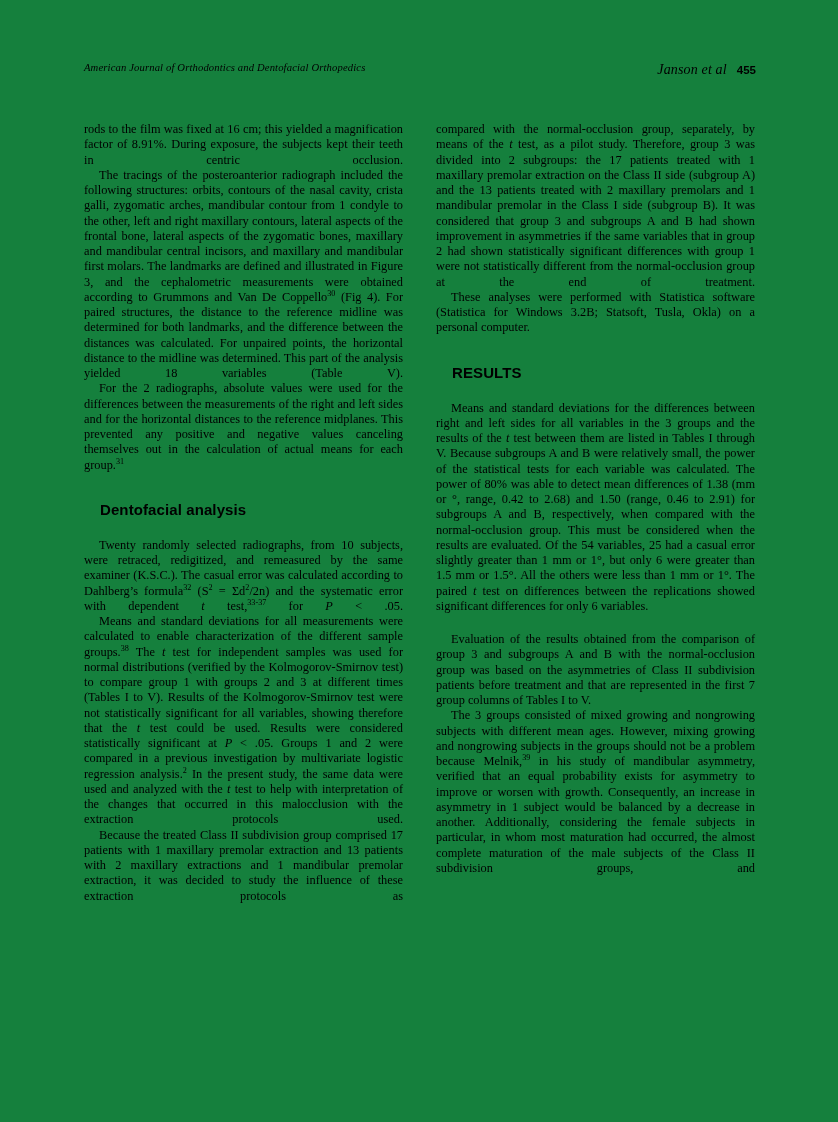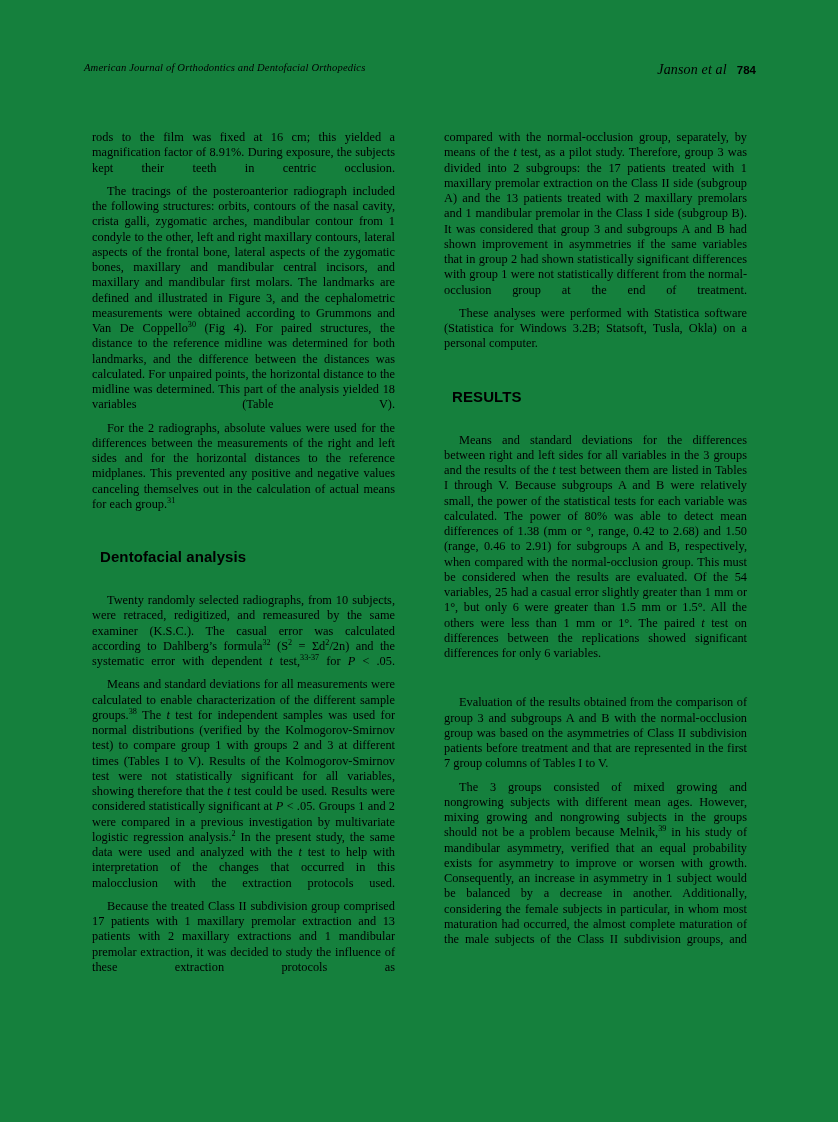--- a/index.html
+++ b/index.html
@@ -85,21 +85,21 @@
     height: 950px;
     display: flex;
     gap: 33px;
   }
   .col {
     width: 319px;
     position: relative;
   }
 
   p.body {
-    margin: 8px;
+    margin: 0;
     font-family: "Liberation Serif", serif;
     font-size: 12.35px;
     line-height: 15.25px;
     text-align: justify;
     text-justify: inter-word;
     -moz-text-align-last: left;
     text-align-last: left;
     hyphens: none;
   }
   p.body.indent {
@@ -132,21 +132,21 @@
 </head>
 <body>
 
 <div class="page">
 
   <div class="running-head">
     <div class="rh-left">
       <div class="rh-journal">American Journal of Orthodontics and Dentofacial Orthopedics</div>
     </div>
     <div class="rh-right">
-      <span class="rh-authors">Janson et al</span><span class="rh-page">784</span>
+      <span class="rh-authors">Janson et al</span><span class="rh-page">455</span>
     </div>
   </div>
 
   <div class="columns">
 
     <div class="col">
 
       <p class="body lastfull">rods to the film was fixed at 16 cm; this yielded a magnification factor of 8.91%. During exposure, the subjects kept their teeth in centric occlusion.</p>
 
       <p class="body indent lastfull"><span>The tracings of the posteroanterior radiograph included the following structures: orbits, contours of the nasal cavity, crista galli, zygomatic arches, mandibular contour from 1 condyle to the other, left and right maxillary contours, lateral aspects of the frontal bone, lateral aspects of the zygomatic bones, maxillary and mandibular central incisors, and maxillary and mandibular first molars. The landmarks are defined and illustrated in Figure 3, and the cephalometric measurements were obtained according to Grummons and Van De Coppello</span><sup>30</sup><span> (Fig 4). For paired structures, the distance to the reference midline was determined for both landmarks, and the difference between the distances was calculated. For unpaired points, the horizontal distance to the midline was determined. This part of the analysis yielded 18 variables (Table V).</span></p>

